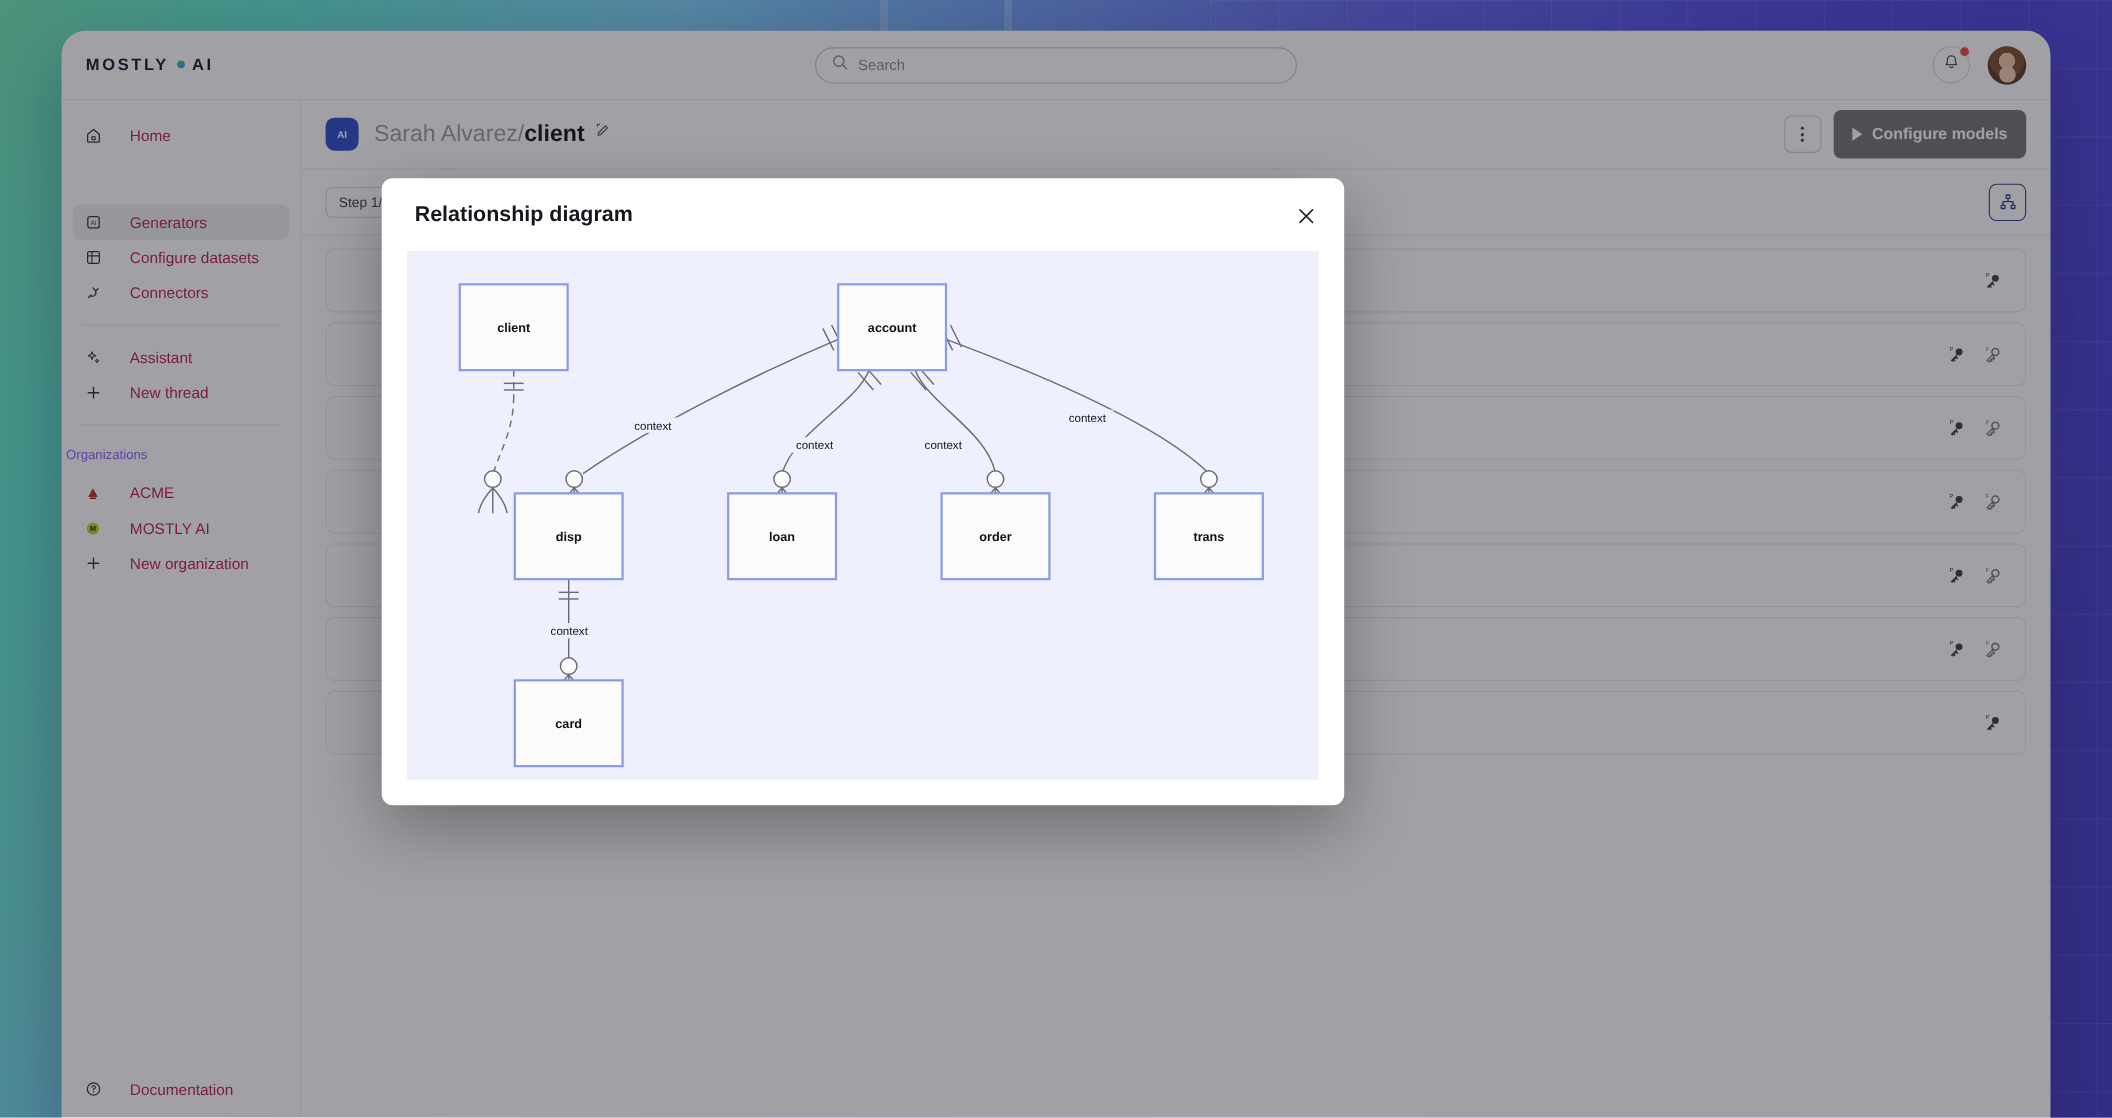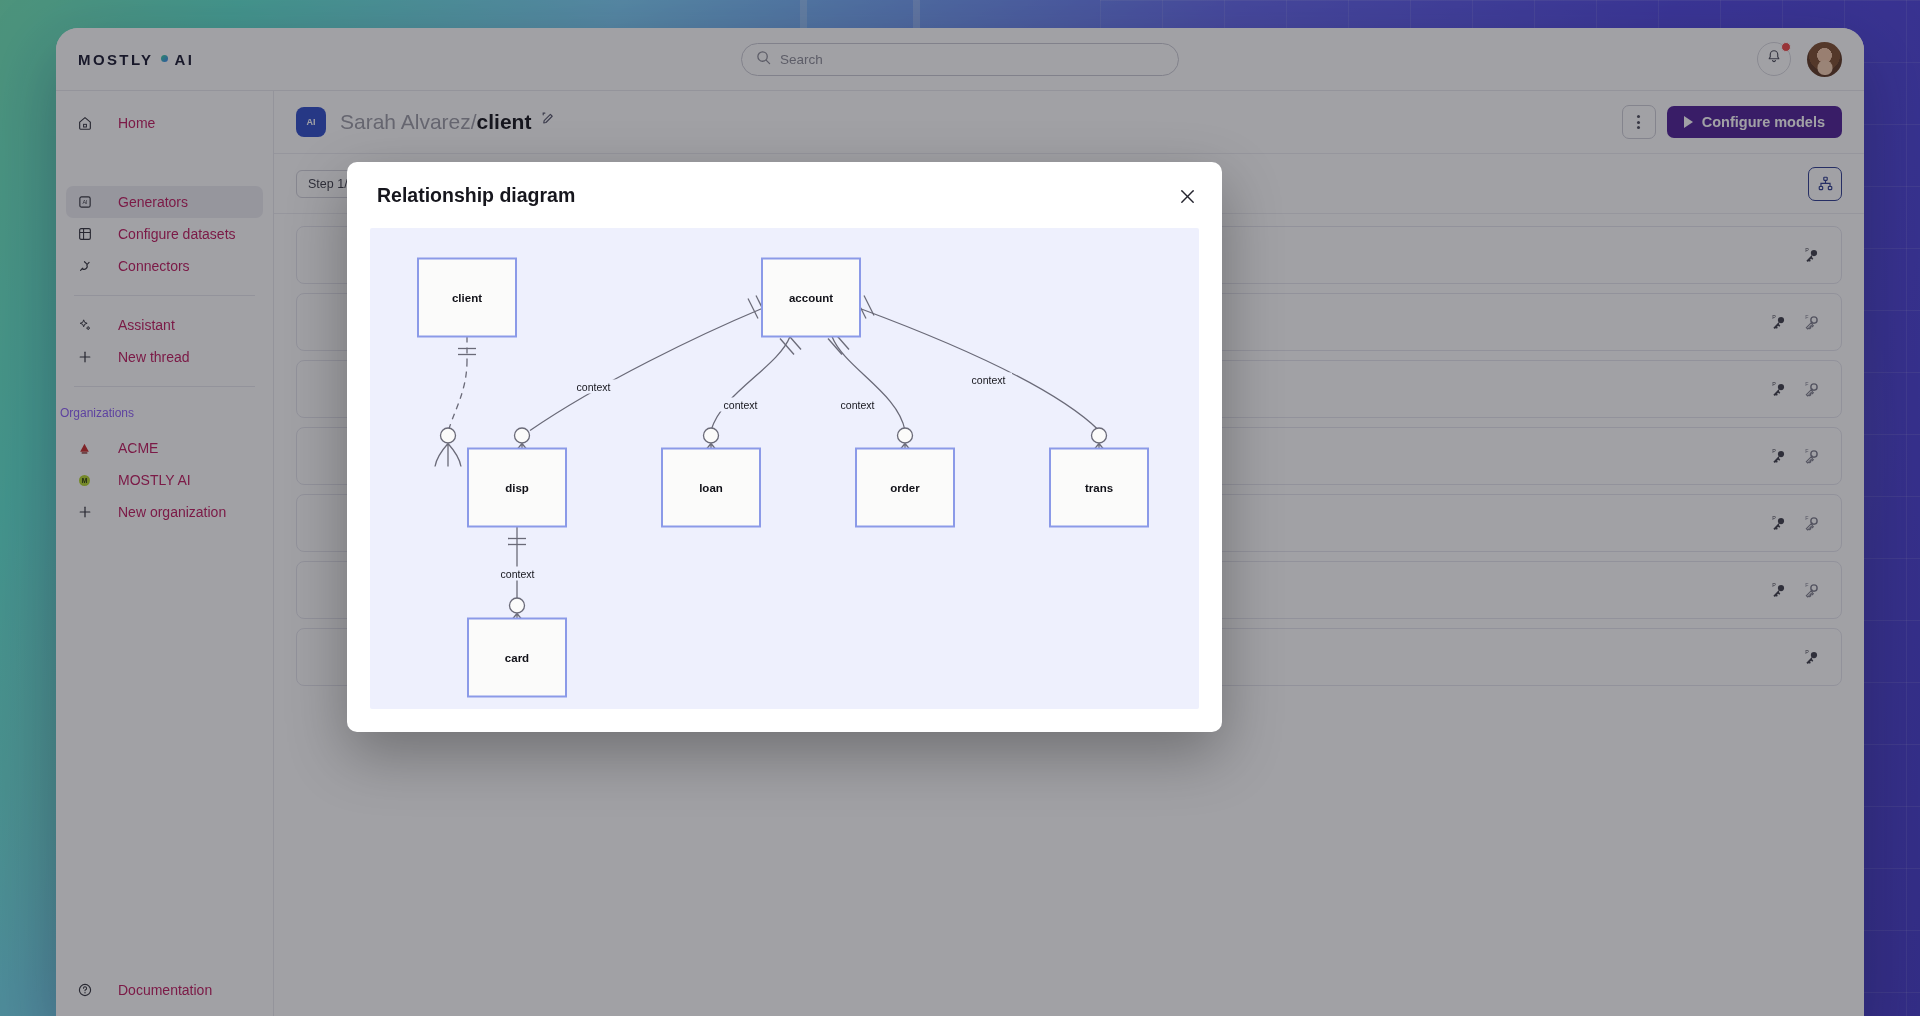--- a/index.html
+++ b/index.html
@@ -86,21 +86,21 @@
   .gen-badge { width: 30px; height: 30px; border-radius: 8px; background: #2b4ac9;
     display:flex; align-items:center; justify-content:center; color:#fff;
     font-size: 9px; font-weight: 700; margin-right: 14px; }
   .crumb { font-size: 21px; color: #9a9aa4; display: flex; align-items: flex-start; gap: 0; }
   .crumb b { color: #111118; font-weight: 700; }
   .edit-ic { margin-left: 9px; display:flex; }
   .head-actions { margin-left: auto; display:flex; align-items:center; gap: 11px; }
   .kebab { width: 34px; height: 34px; border: 1px solid #cdcdd6; border-radius: 7px;
     display:flex; flex-direction:column; align-items:center; justify-content:center; gap:2.5px; background:#fff; }
   .kebab i { width: 3px; height: 3px; border-radius:50%; background:#4a4a58; display:block; }
-  .btn-primary { height: 32px; padding: 0 17px; background: #4c1d95; color: #fff;
+  .btn-primary { height: 44px; padding: 0 17px; background: #737373; color: #fff;
     border-radius: 7px; display:flex; align-items:center; gap: 9px;
     font-size: 14.5px; font-weight: 700; }
   .play { width:0;height:0;border-left:9px solid #fff;border-top:6px solid transparent;border-bottom:6px solid transparent; }
 
   .toolbar { height: 60px; flex: 0 0 60px; display:flex; align-items:center;
     padding: 0 22px; border-bottom: 1px solid #ececf1; }
   .chip { height: 28px; padding: 0 11px; border: 1px solid #d2d2db; border-radius: 6px;
     font-size: 12.5px; color: #3c3c48; display:flex; align-items:center; }
   .diagram-btn { margin-left: auto; width: 34px; height: 34px; border: 1px solid #2b3a8f;
     border-radius: 7px; display:flex; align-items:center; justify-content:center; background:#fff; }

